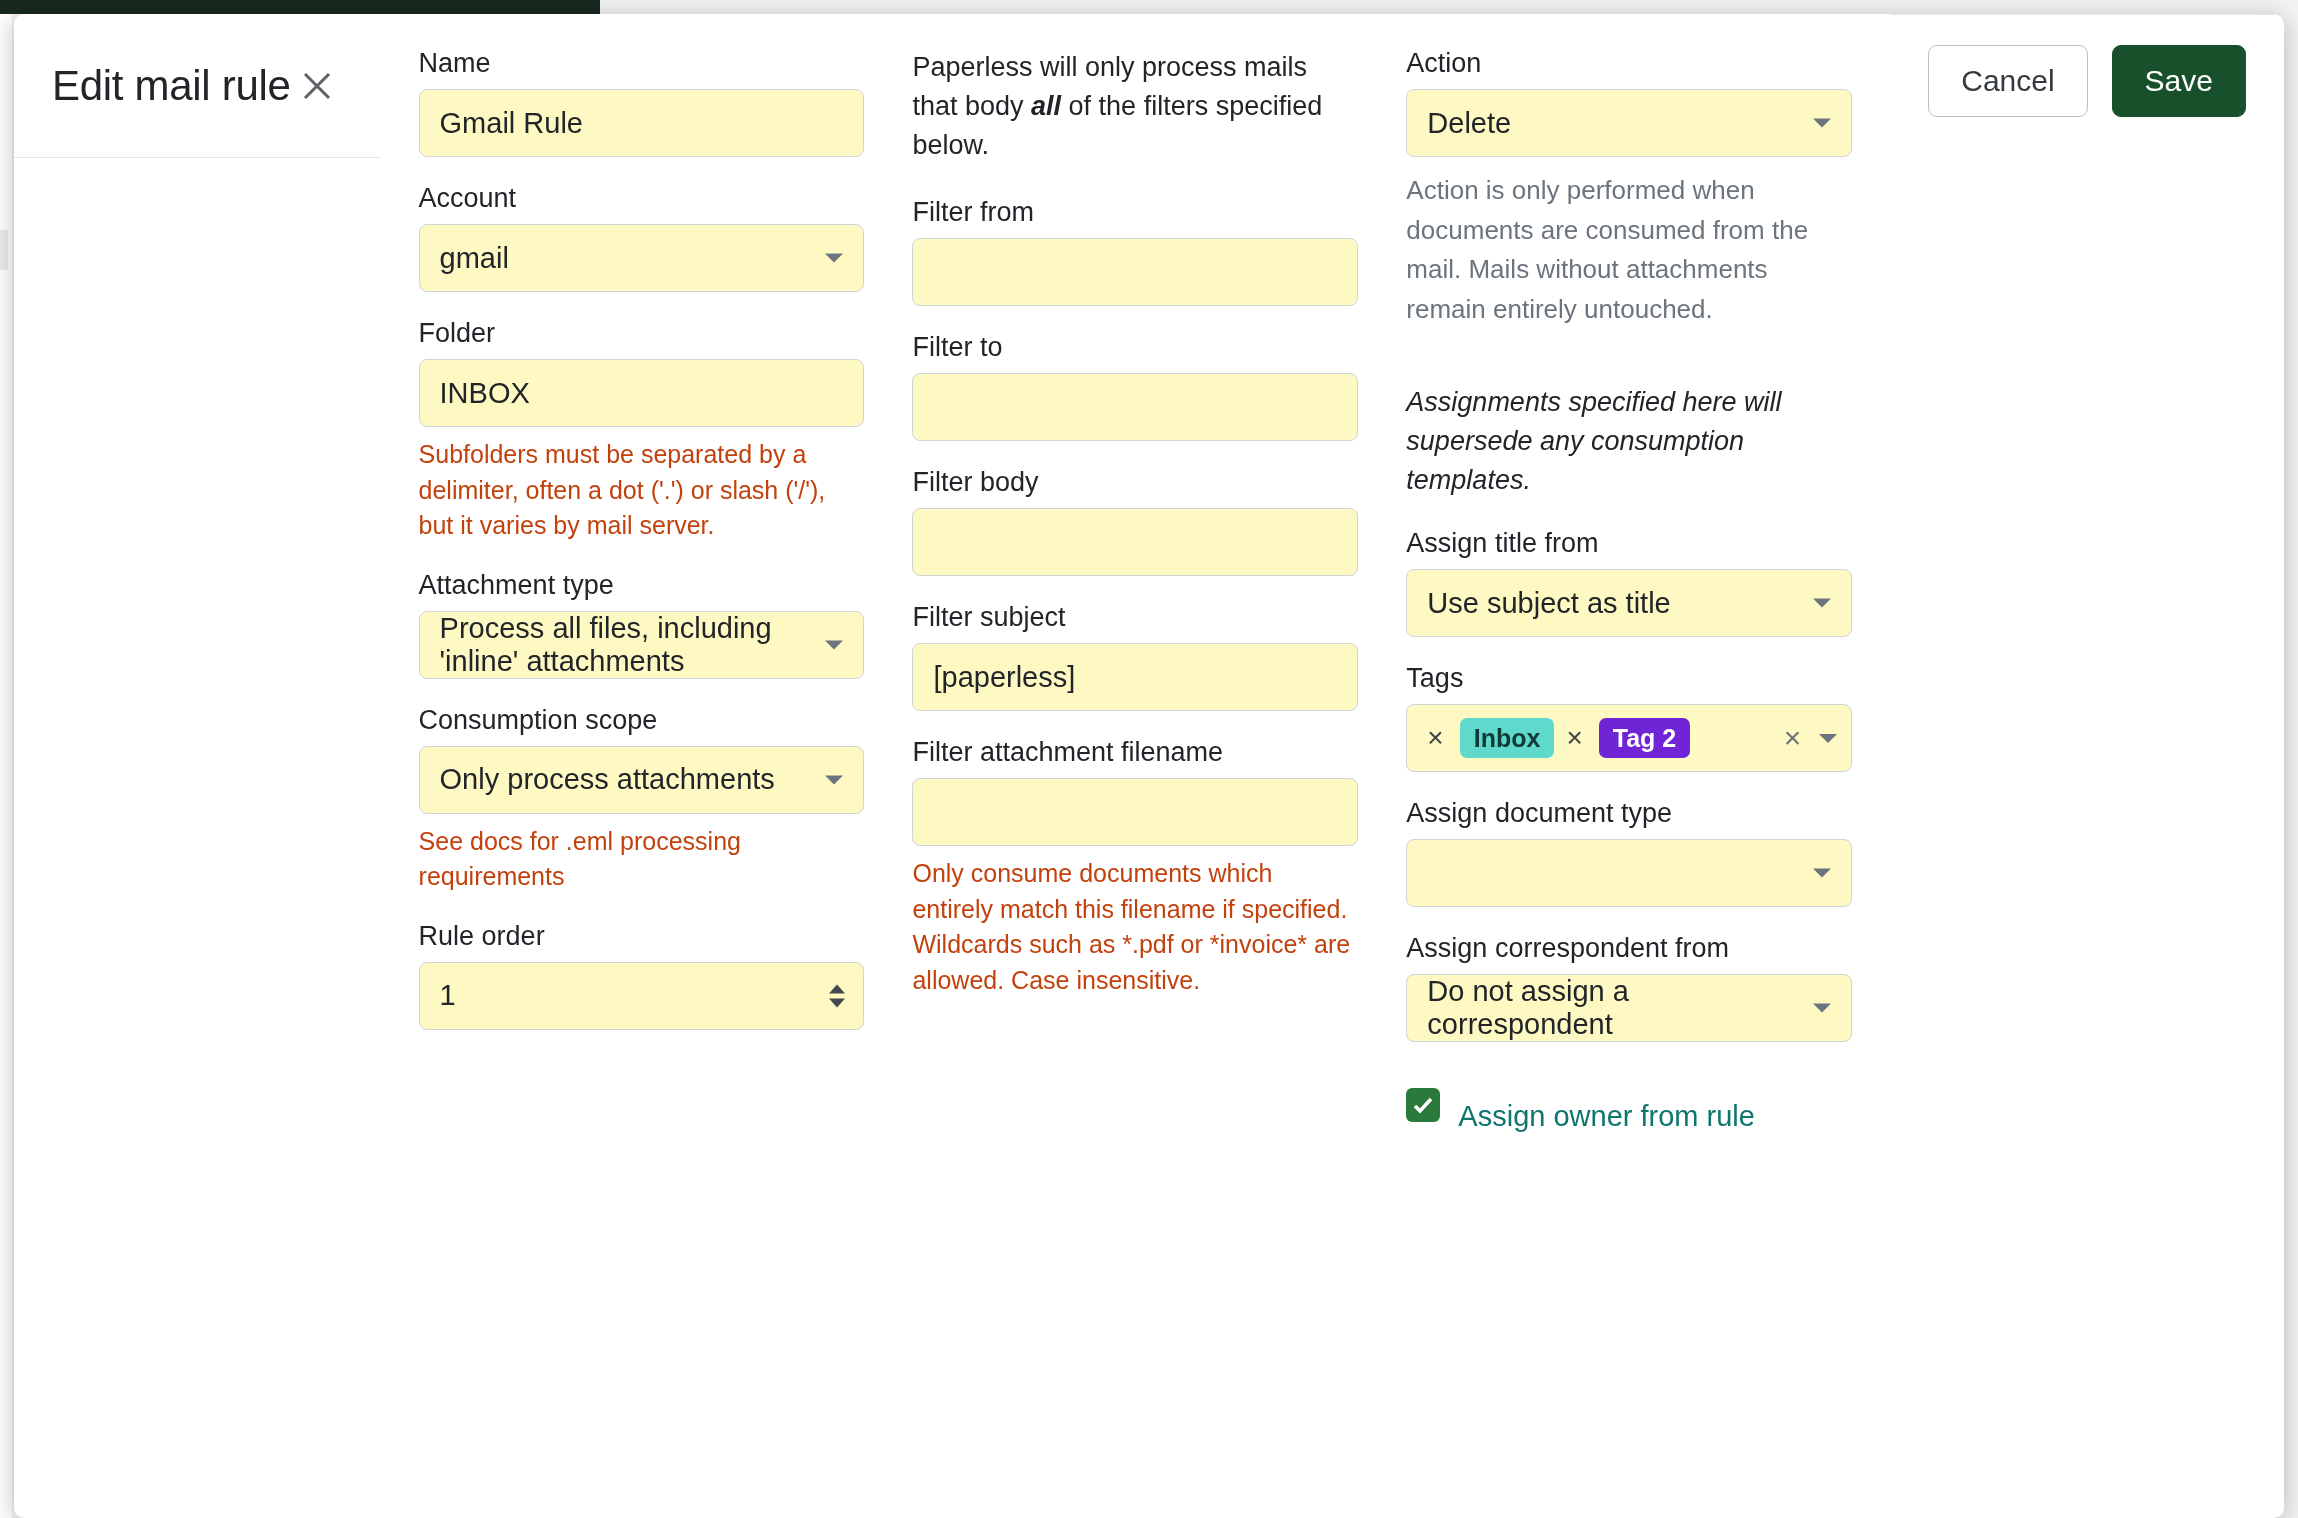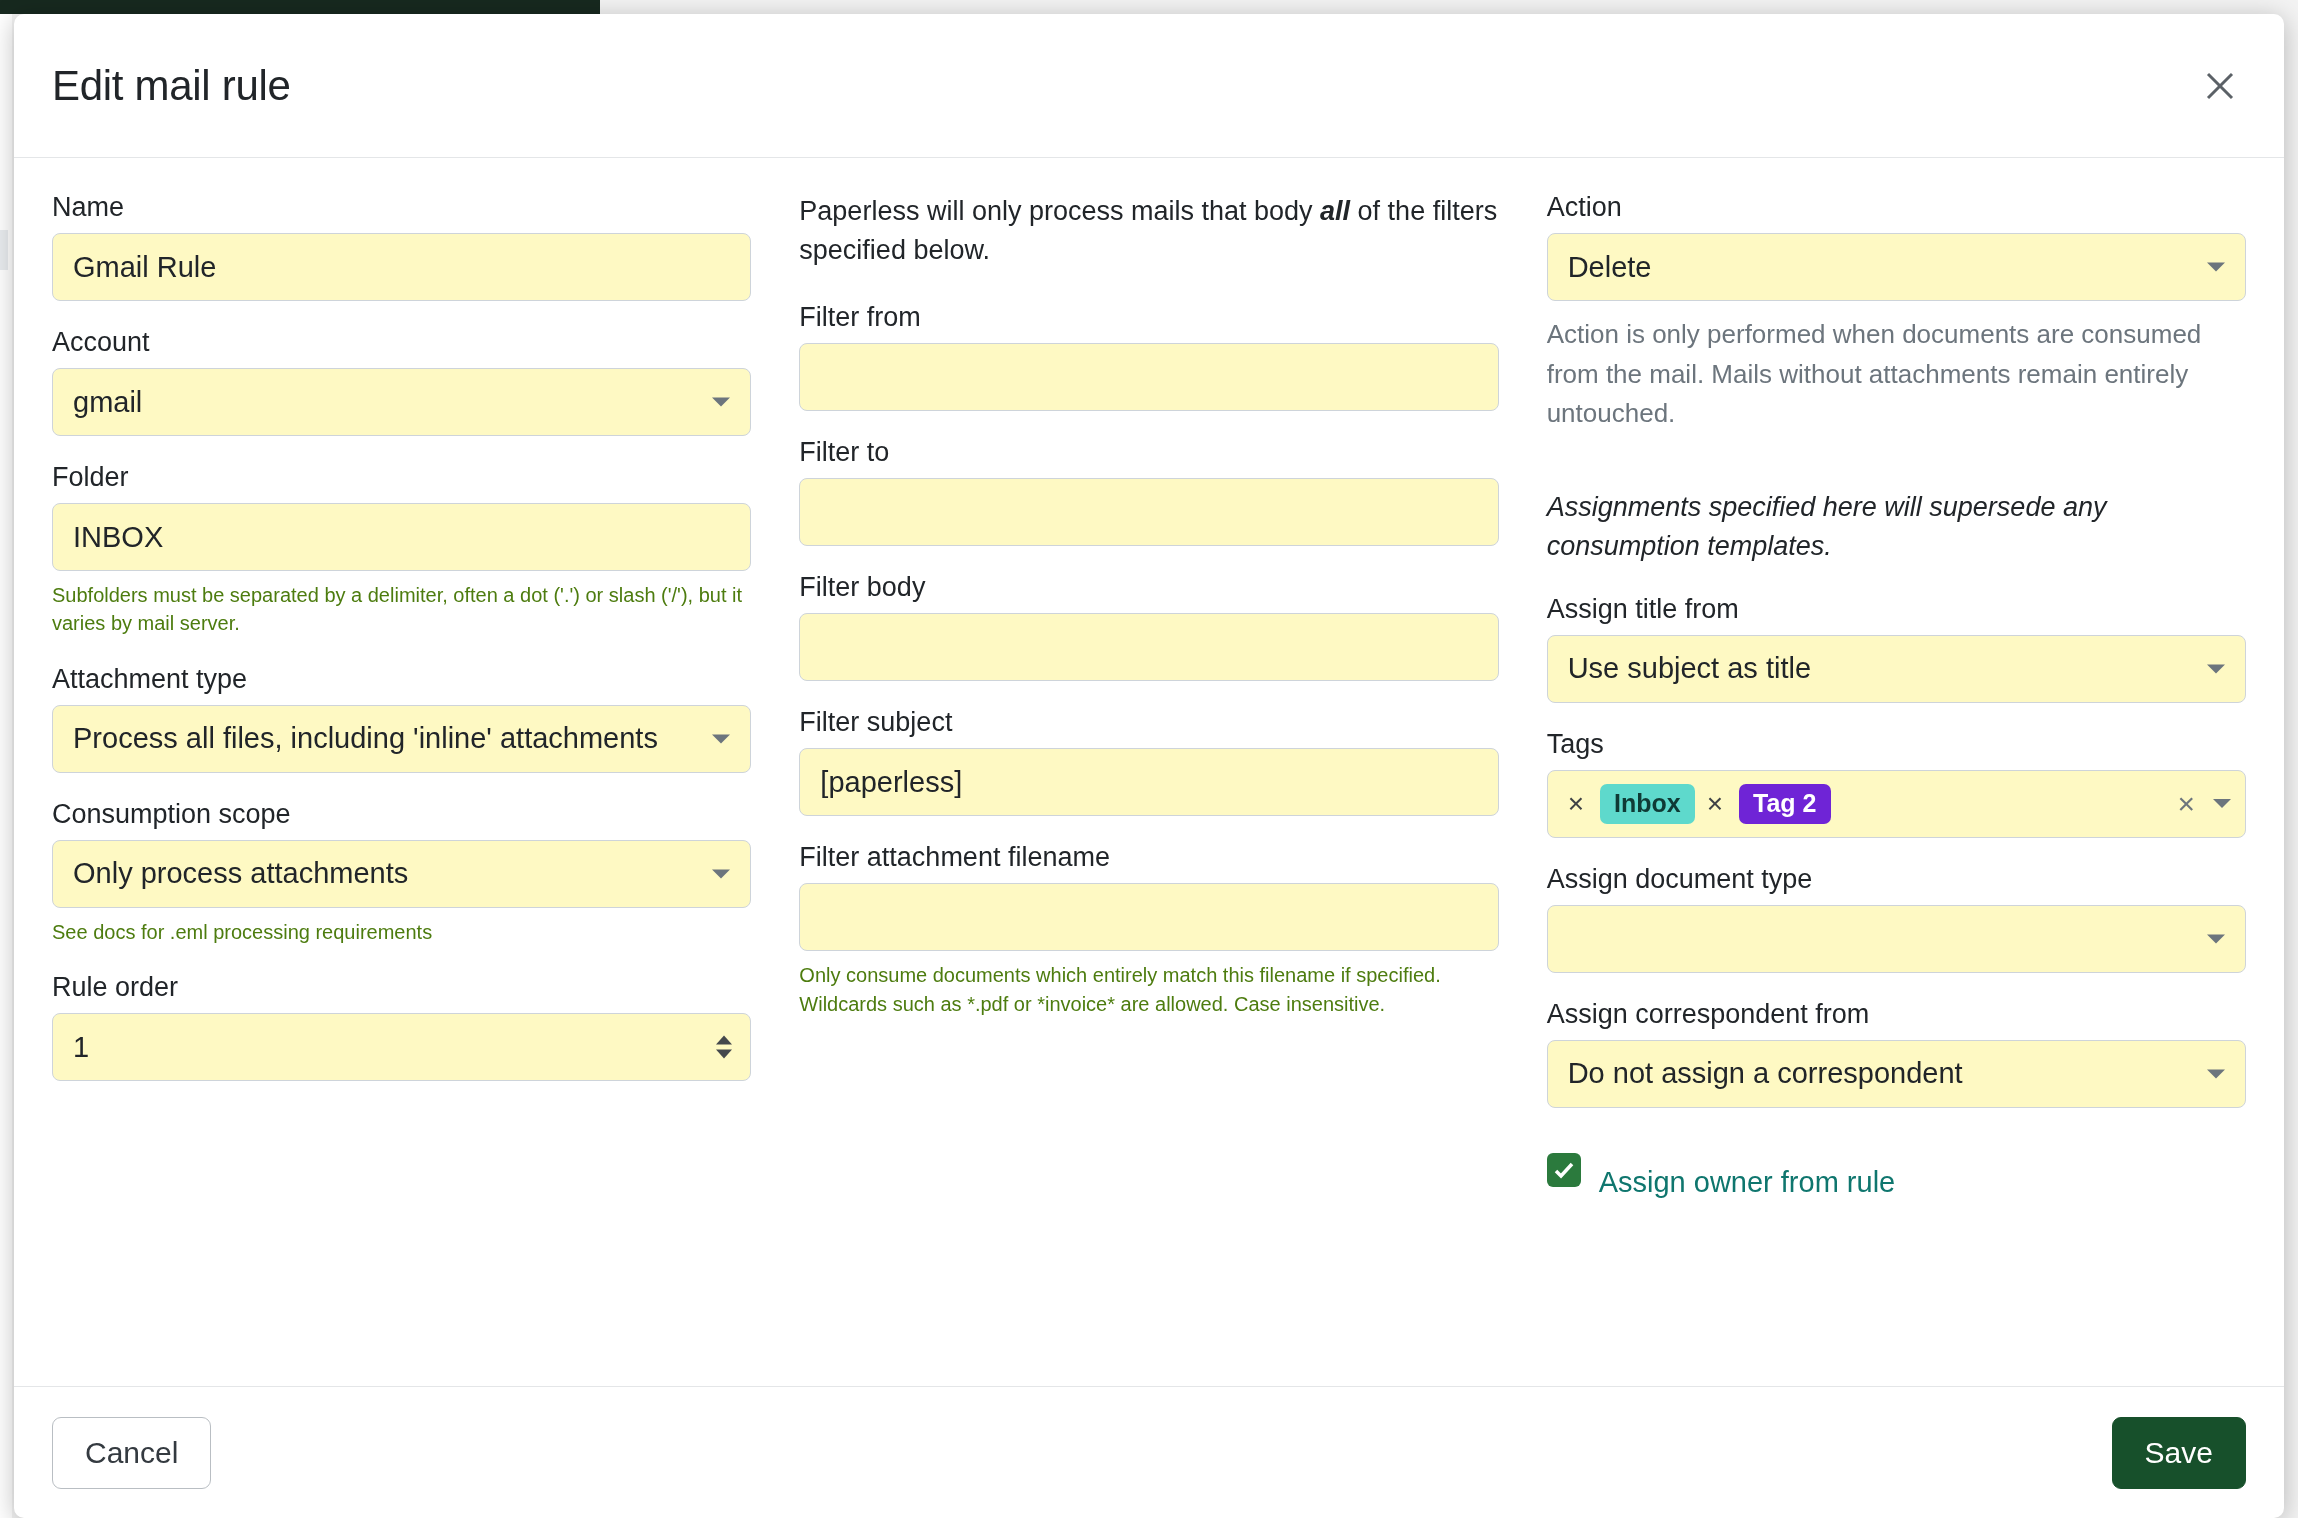--- a/index.html
+++ b/index.html
@@ -29,21 +29,20 @@
 
   .modal {
     position: absolute;
     left: 14px; top: 14px;
     width: 2270px; height: 1504px;
     background: #ffffff;
     border-radius: 10px;
     box-shadow: 0 4px 26px rgba(0,0,0,0.25);
     overflow: hidden;
     display: flex;
-    flex-direction: column;
   }
 
   .modal-header {
     height: 144px;
     border-bottom: 1px solid #e4e6e8;
     display: flex;
     align-items: center;
     padding: 0 38px;
     flex: 0 0 auto;
   }
@@ -119,22 +118,22 @@
   }
   .spinner .up, .spinner .down {
     width: 0; height: 0;
     border-left: 8px solid transparent;
     border-right: 8px solid transparent;
   }
   .spinner .up { border-bottom: 9px solid #44484c; }
   .spinner .down { border-top: 9px solid #44484c; }
 
   .help {
-    font-size: 20px;
-    color: #4d7c0f;
+    font-size: 25px;
+    color: #c2410c;
     line-height: 1.42;
     margin-top: 10px;
   }
 
   .intro {
     font-size: 27px;
     color: #212529;
     line-height: 1.45;
     margin: 0 0 32px 0;
   }

